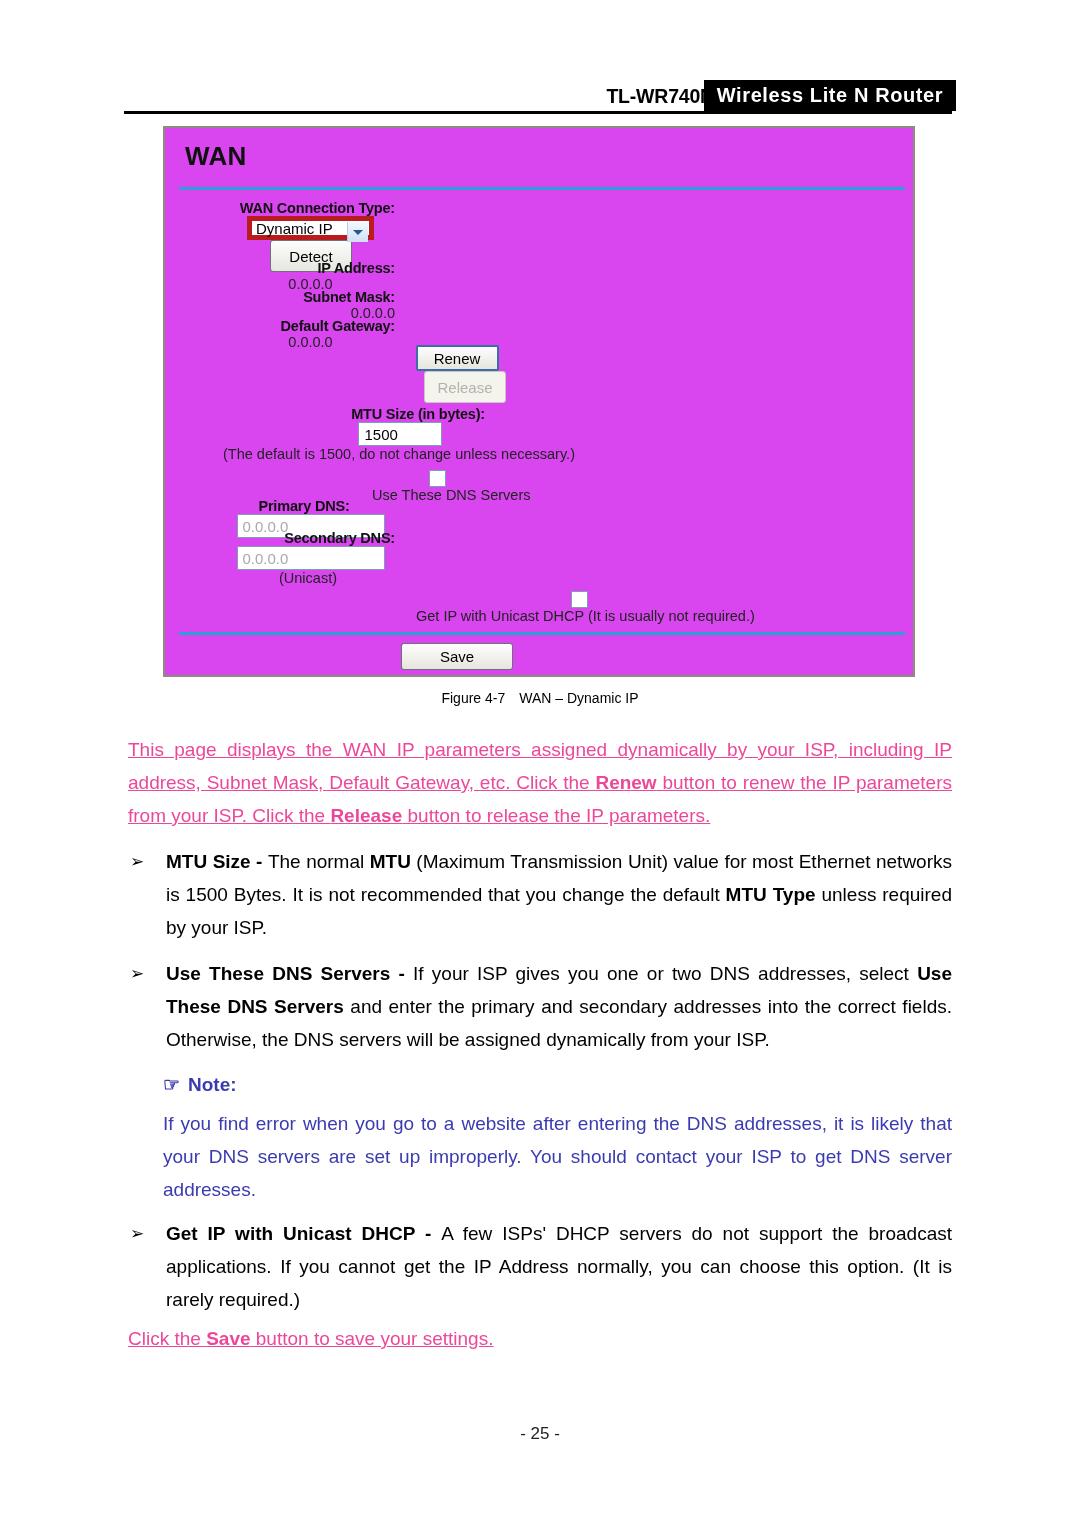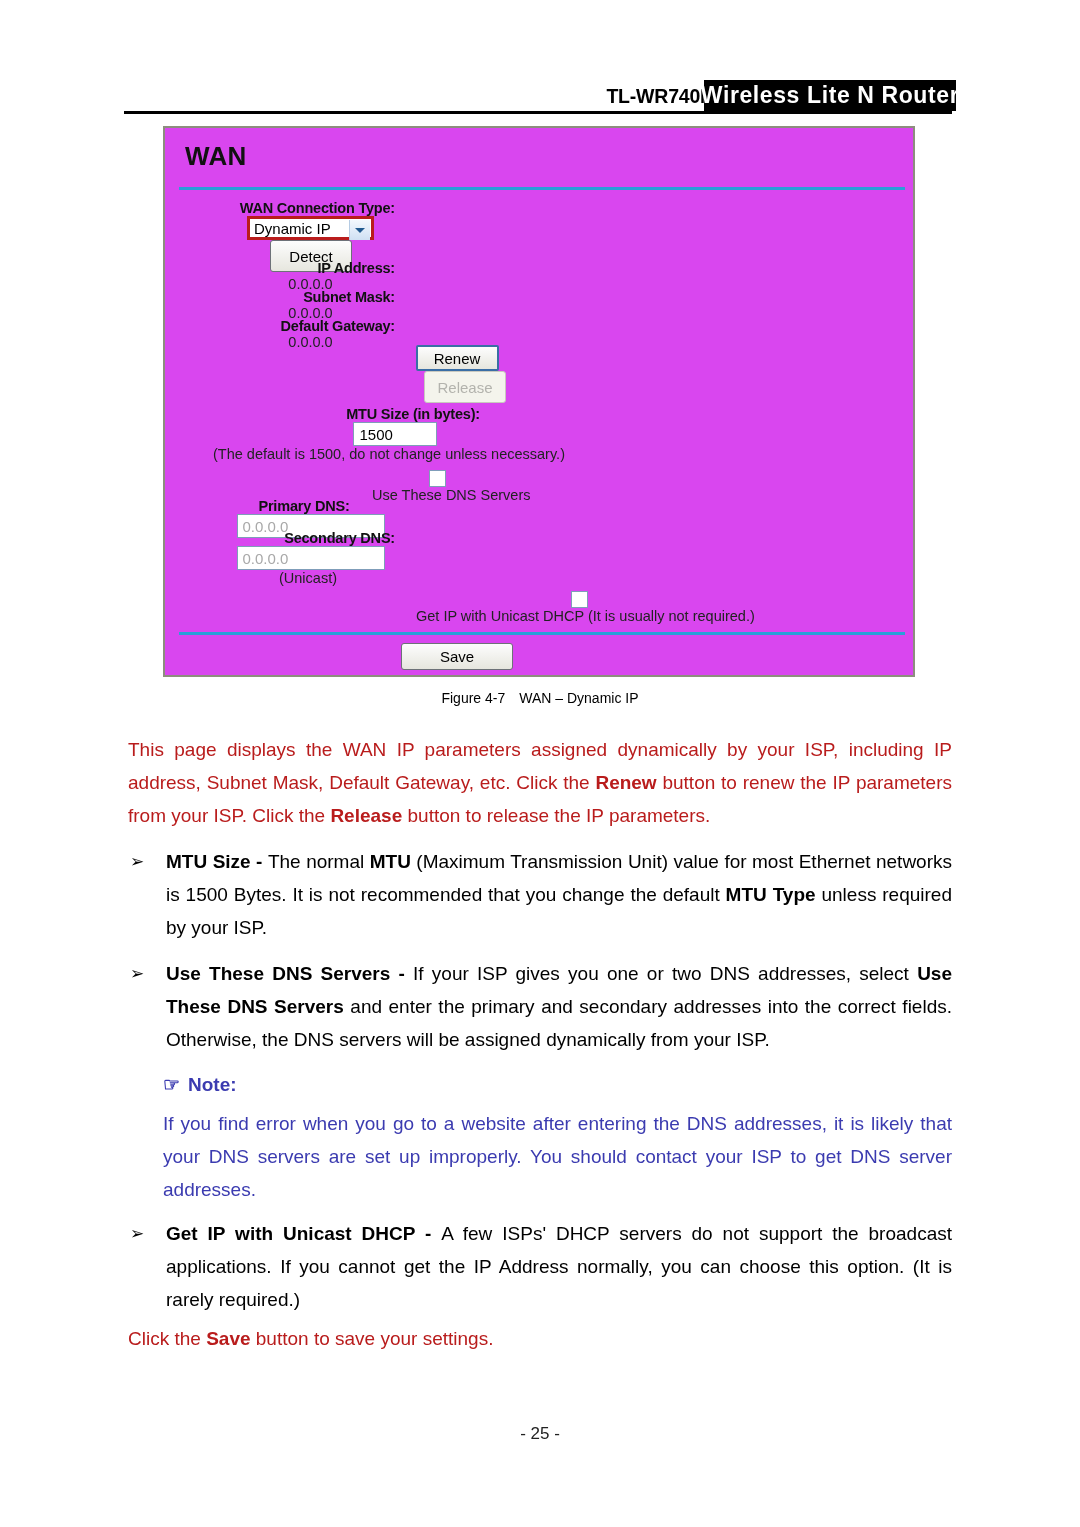--- a/index.html
+++ b/index.html
@@ -42,21 +42,21 @@
     white-space: nowrap;
   }
   .doc-header .badge {
     position: absolute;
     left: 580px;
     top: 0px;
     width: 252px;
     height: 31px;
     background: #000000;
     color: #ffffff;
-    font-size: 23px;
+    font-size: 20px;
     font-weight: bold;
     letter-spacing: 0.6px;
     display: flex;
     align-items: center;
     justify-content: center;
     white-space: nowrap;
   }
   .doc-header .rule {
     position: absolute;
     left: 0px;
@@ -122,21 +122,21 @@
     color: #222;
     white-space: nowrap;
   }
 
   
   .select {
     position: relative;
     width: 127px;
     height: 24px;
     background: #ffffff;
-    border: 3px solid #b91c1c;
+    border: 5px solid #b91c1c;
     box-sizing: border-box;
     display: flex;
     align-items: center;
     font-size: 15px;
     color: #000;
     padding-left: 4px;
   }
   .select .arrowbox {
     position: absolute;
     right: 1px; top: 1px;
@@ -209,22 +209,23 @@
   }
   .caption .cap-num { margin-right: 14px; }
 
   
   .body-text {
     position: absolute;
     left: 128px;
     width: 824px;
     font-size: 19px;
     line-height: 33px;
-    color: #b91c1c;
+    color: #ec4899;
     text-align: justify;
+    text-decoration: underline;
   }
   .body-text b { font-weight: bold; }
 
   .bullet {
     position: absolute;
     left: 128px;
     width: 824px;
     font-size: 19px;
     line-height: 33px;
     color: #000;
@@ -297,39 +298,39 @@
           </span>
       </div>
       <div class="btn" style="margin-left:14px; width:82px;">Detect</div>
     </div>
 
     <div class="row" style="left:48px; top:132px;">
       <div class="lbl" style="width:182px;">IP Address:</div>
       <div class="val" style="margin-left:13px;">0.0.0.0</div>
     </div>
 
-    <div class="row" style="left:48px; top:161px;">
+    <div class="row" style="left:48px; top:161px;align-items:flex-end;">
       <div class="lbl" style="width:182px;">Subnet Mask:</div>
       <div class="val" style="margin-left:13px;">0.0.0.0</div>
     </div>
 
     <div class="row" style="left:48px; top:190px;">
       <div class="lbl" style="width:182px;">Default Gateway:</div>
       <div class="val" style="margin-left:13px;">0.0.0.0</div>
     </div>
 
     <div class="row" style="left:243px; top:217px;">
       <div class="btn focus" style="width:83px; height:26px;">Renew</div>
       <div class="btn disabled" style="width:82px; margin-left:16px;">Release</div>
     </div>
 
     <div class="row" style="left:48px; top:278px;">
       <div class="lbl" style="width:182px;">MTU Size (in bytes):</div>
       <div class="tinput" style="margin-left:13px; width:84px;">1500</div>
-      <div class="hint" style="">(The default is 1500, do not change unless necessary.)</div>
+      <div class="hint" style="margin-left:10px;">(The default is 1500, do not change unless necessary.)</div>
     </div>
 
     <div class="row" style="left:180px; top:342px;">
       <div class="cbx"></div>
       <div class="hint" style="margin-left:27px;">Use These DNS Servers</div>
     </div>
 
     <div class="row" style="left:48px; top:370px;">
       <div class="lbl" style="width:182px;text-align:center;">Primary DNS:</div>
       <div class="tinput ghost" style="margin-left:13px; width:148px;">0.0.0.0</div>

